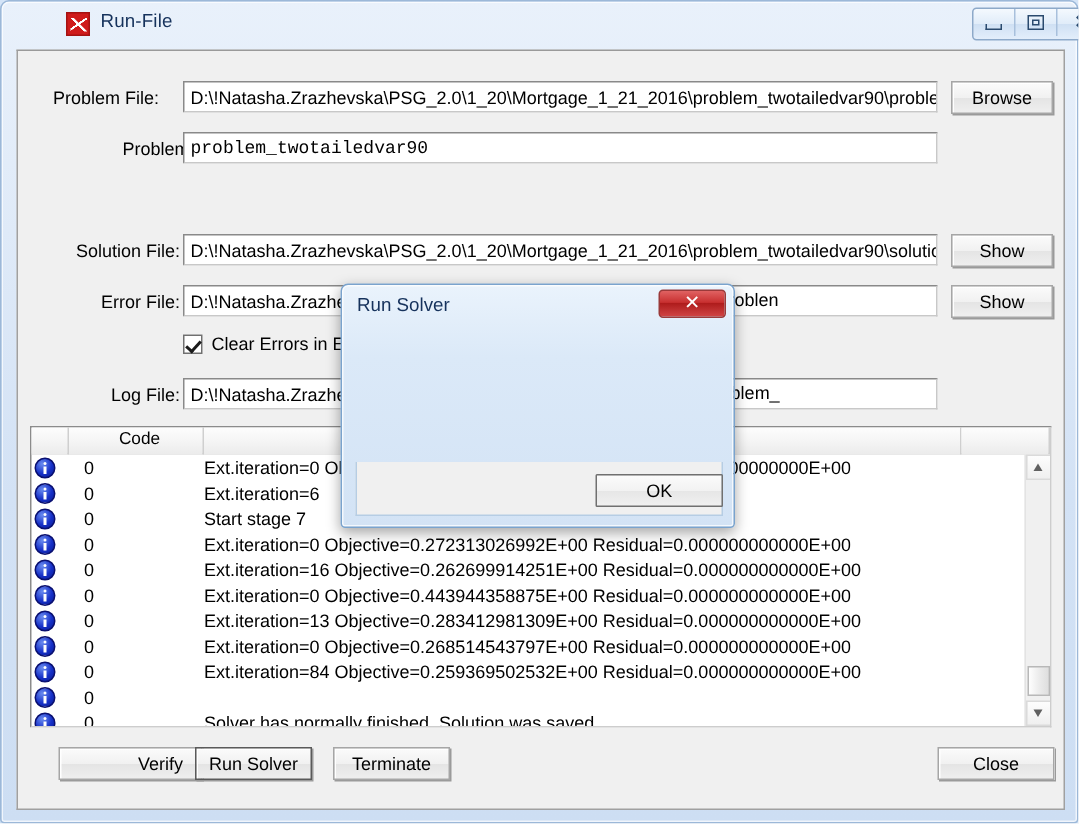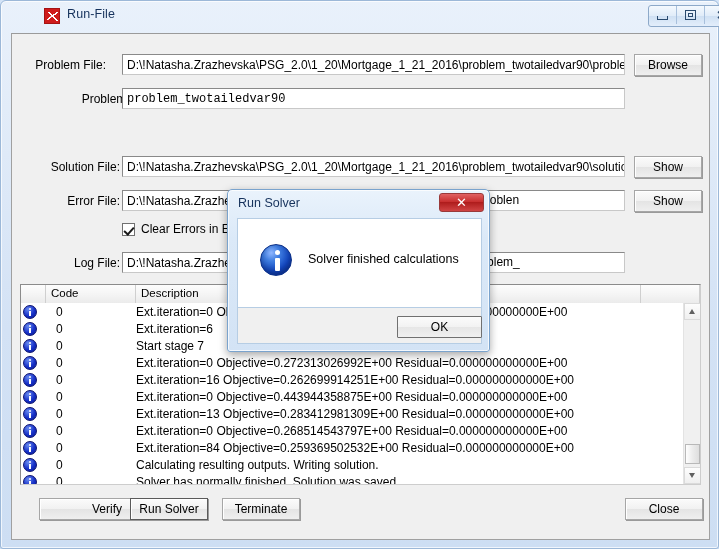--- a/index.html
+++ b/index.html
@@ -214,20 +214,21 @@
     box-sizing: border-box;
     border-right: 1px solid #cfcfcf;
     font-size: 11.5px;
     color: #000;
     line-height: 17px;
     padding-left: 5px;
     height: 18px;
     overflow: hidden;
     white-space: nowrap;
     background: linear-gradient(180deg,#fdfdfd 0%, #f4f4f4 55%, #ebebeb 100%);
+    text-align: center;
   }
   .lv-body {
     position: absolute;
     left: 0; top: 18px;
     right: 0; bottom: 0;
     overflow: hidden;
   }
   .lv-row {
     display: flex;
     height: 17px;
@@ -535,21 +536,20 @@
                 <span class="info-ico"></span>
               </div>
             <div class="lv-c-code">0</div>
             <div class="lv-c-desc">Ext.iteration=84  Objective=0.259369502532E+00  Residual=0.000000000000E+00</div>
           </div>
           <div class="lv-row">
             <div class="lv-c-icon">
                 <span class="info-ico"></span>
               </div>
             <div class="lv-c-code">0</div>
-            <div class="lv-c-desc">Calculating resulting outputs. Writing solution.</div>
           </div>
           <div class="lv-row">
             <div class="lv-c-icon">
                 <span class="info-ico"></span>
               </div>
             <div class="lv-c-code">0</div>
             <div class="lv-c-desc">Solver has normally finished. Solution was saved.</div>
           </div>
         </div>
         <div class="vscroll">
@@ -568,21 +568,17 @@
       <div class="btn flat" style="left:210px; top:464px; width:78px;">Terminate</div>
       <div class="btn flat" style="left:613px; top:464px; width:78px;">Close</div>
     </div>
   </div>
 
   <div class="modal">
     <div class="modal-title">Run Solver</div>
     <div class="modal-close">
       <span>✕</span>
     </div>
-    <div class="modal-body">
-      <div class="big-info"></div>
-      <div class="modal-msg">Solver finished calculations</div>
-    </div>
     <div class="modal-footer">
       <div class="modal-ok">OK</div>
     </div>
   </div>
 </div>
 
 </body></html>

